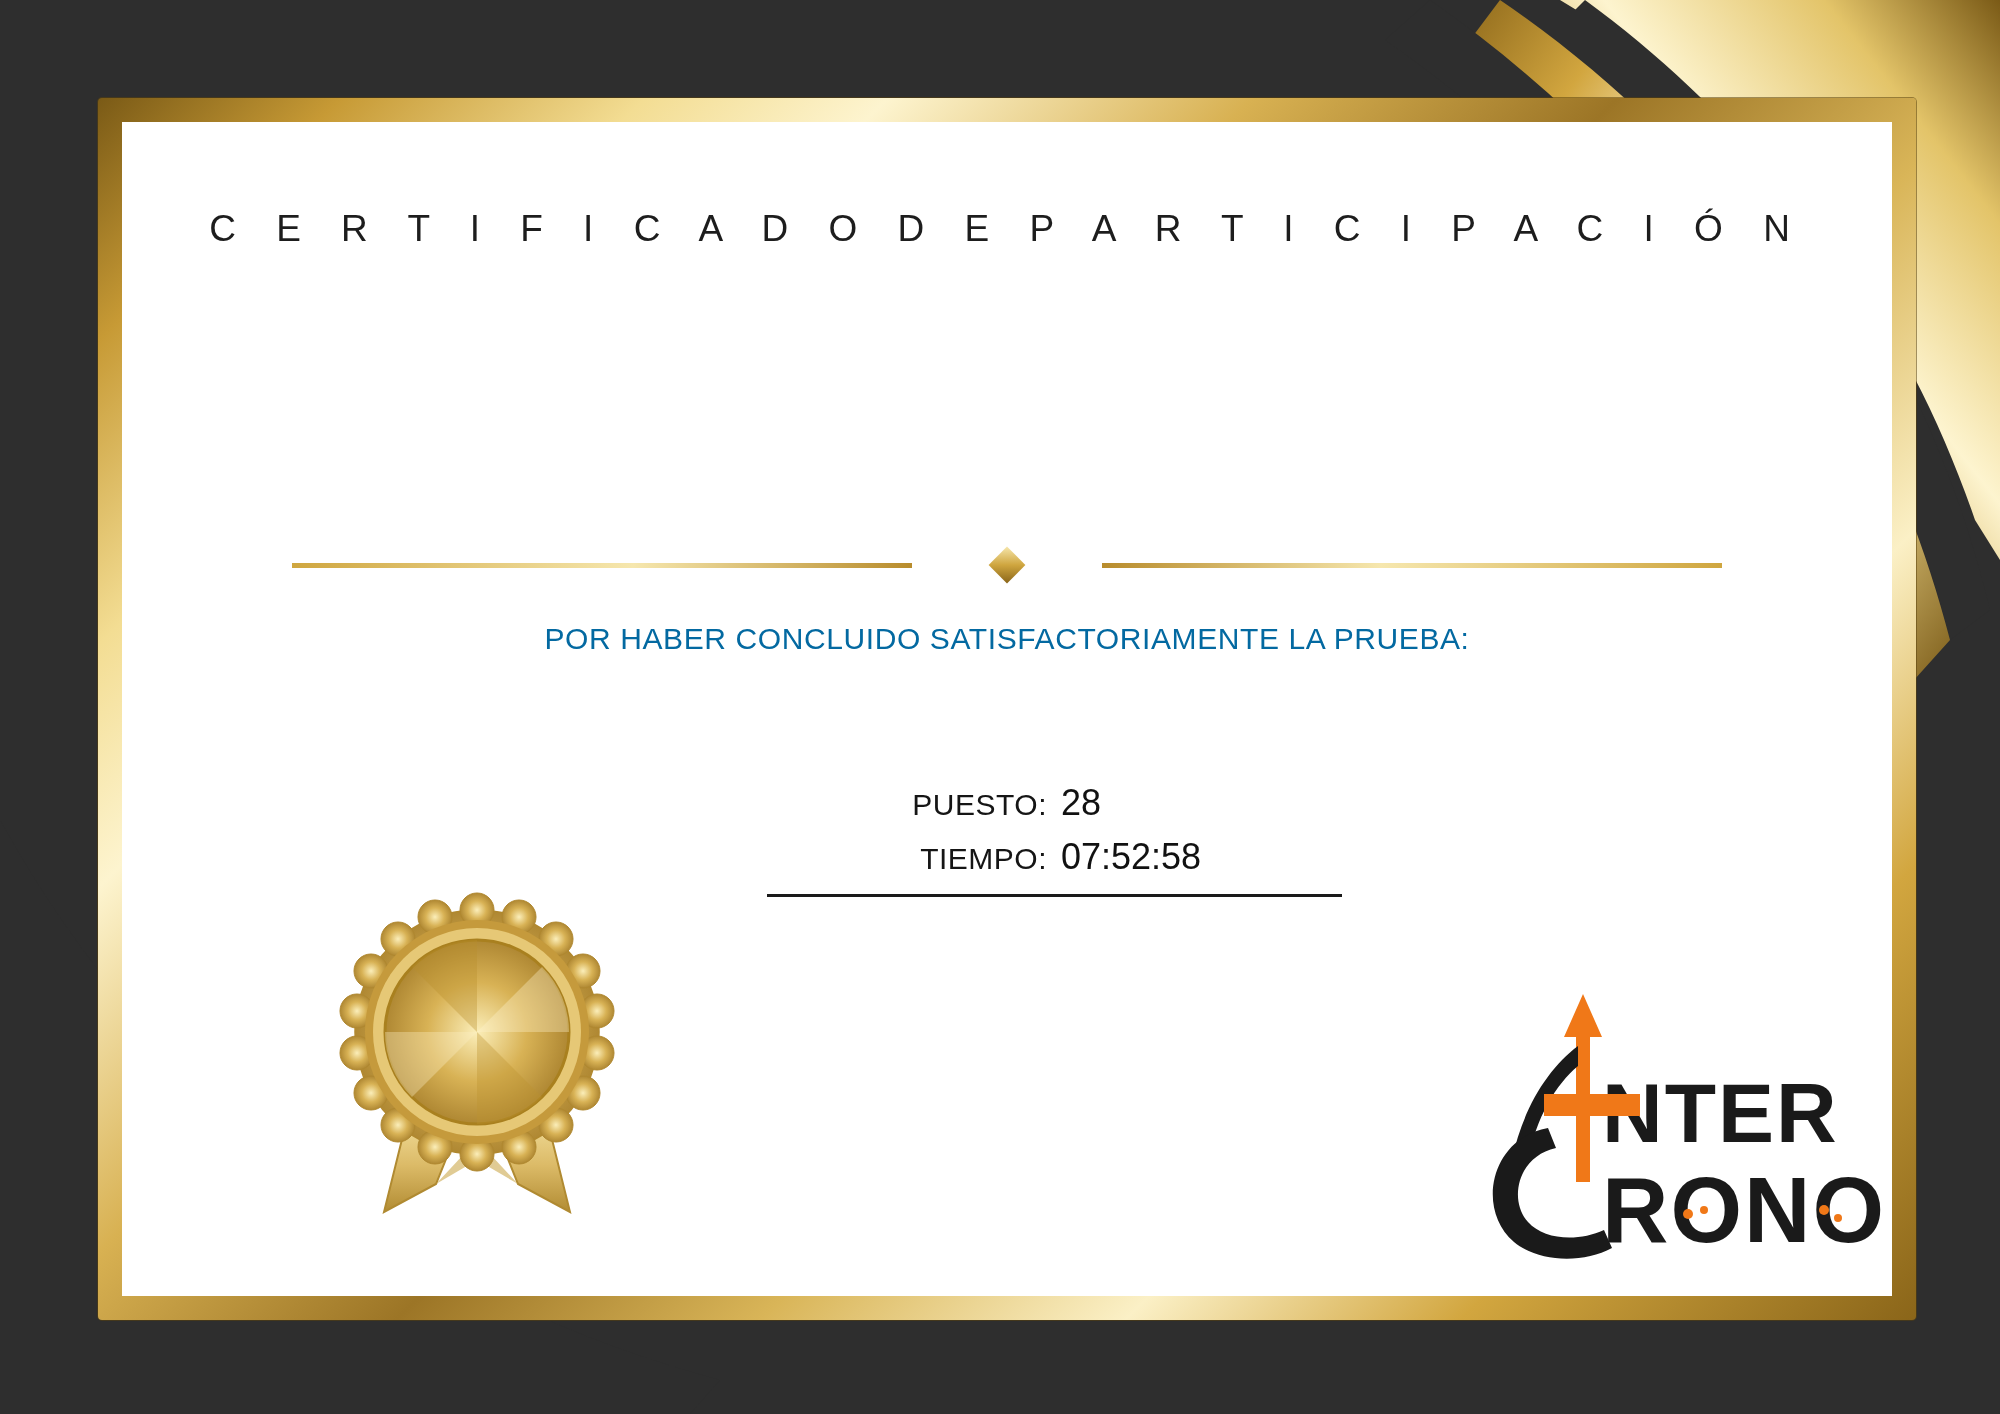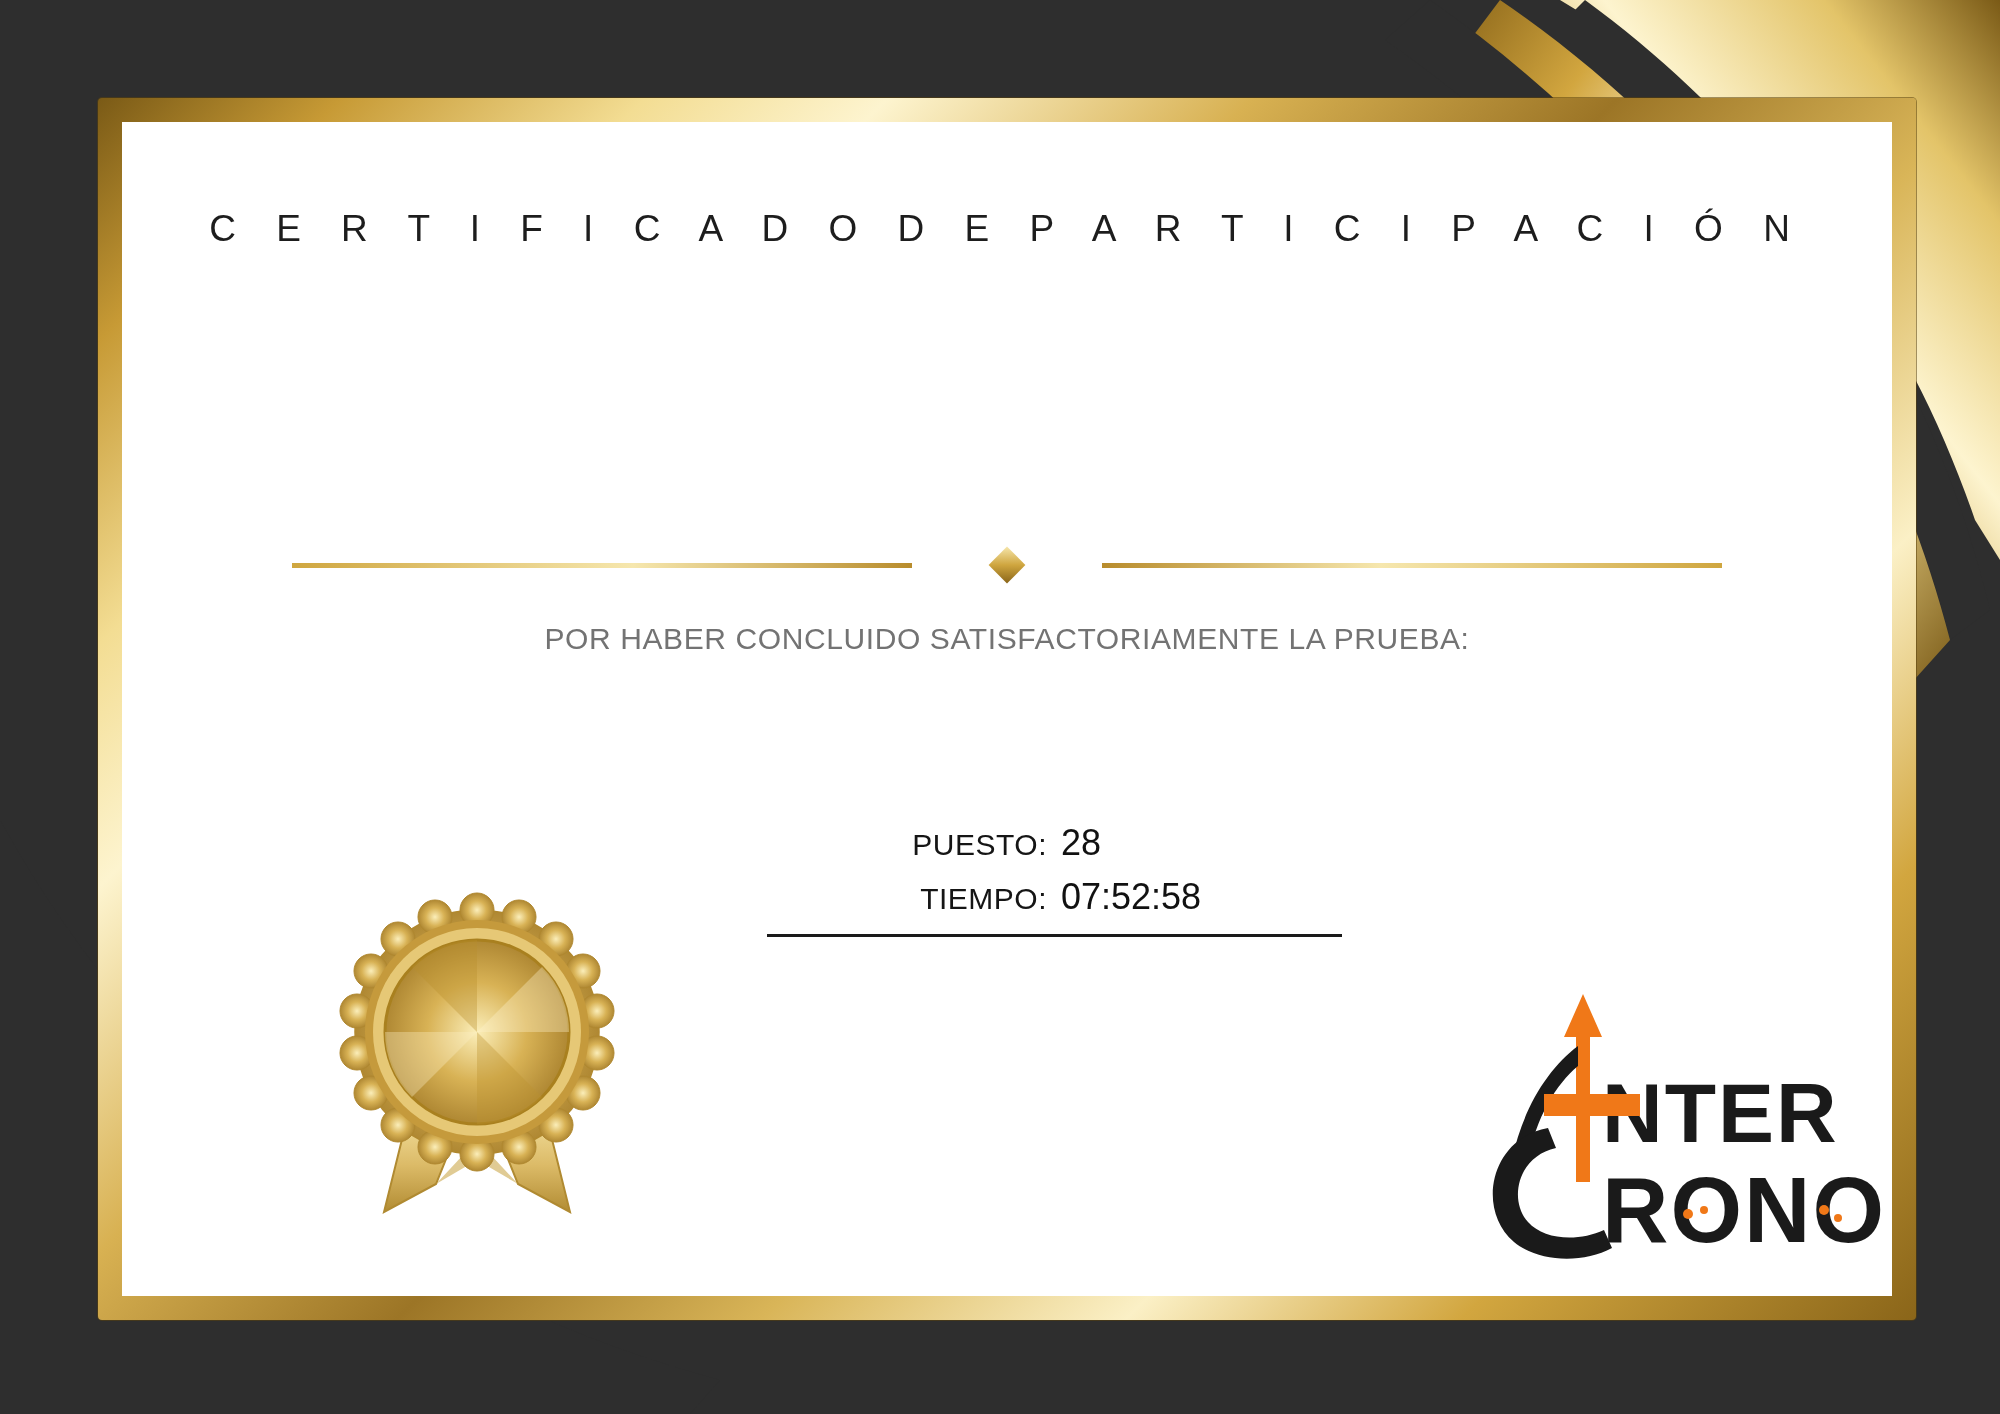--- a/index.html
+++ b/index.html
@@ -119,28 +119,28 @@
   }
 
   .subtitle {
     position: absolute;
     top: 500px;
     left: 0;
     width: 100%;
     text-align: center;
     font-size: 30px;
     letter-spacing: 0.6px;
-    color: #737373;
+    color: #0369a1;
   }
 
   
   .results {
     position: absolute;
     left: 620px;
-    top: 700px;
+    top: 660px;
     width: 600px;
   }
   .result-row {
     display: flex;
     align-items: baseline;
     justify-content: flex-start;
     margin-bottom: 12px;
     font-size: 30px;
     color: #151515;
   }

